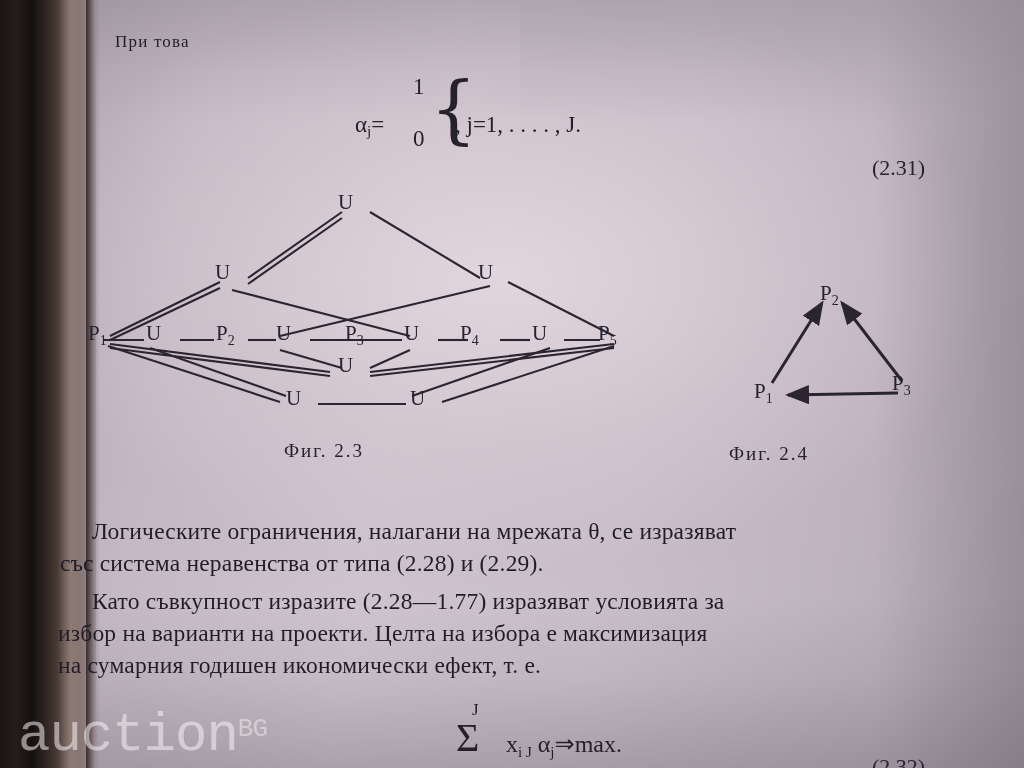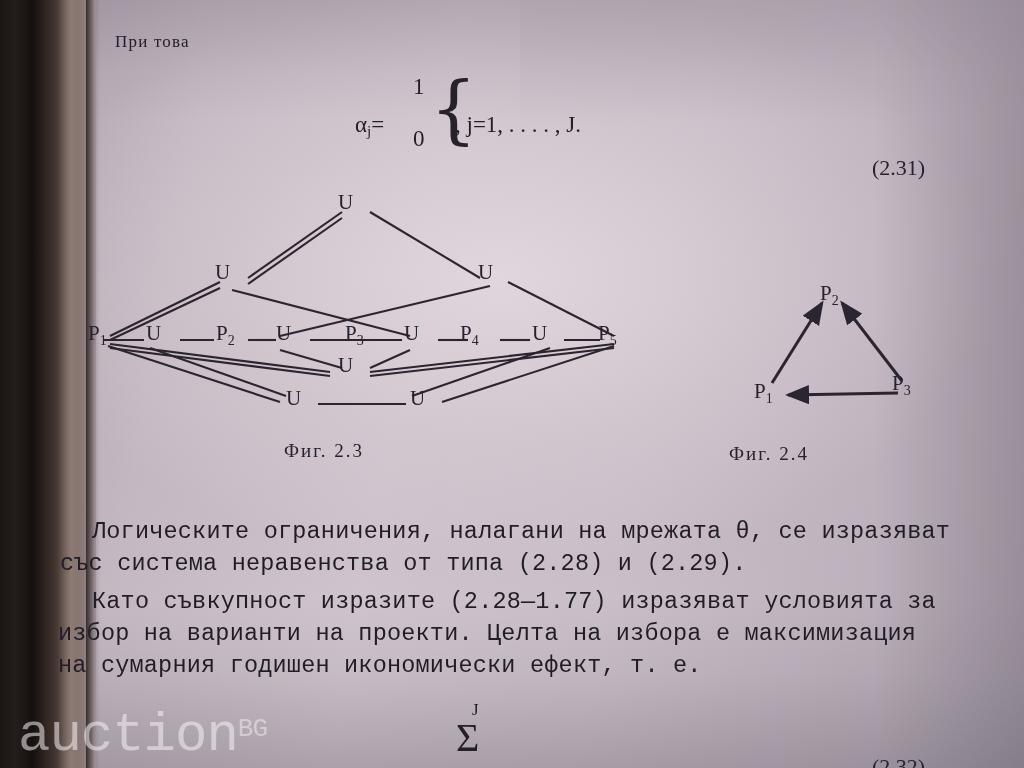--- a/index.html
+++ b/index.html
@@ -55,21 +55,20 @@
   .ink {
     position: absolute;
     color: #24202a;
     white-space: nowrap;
   }
   .txt-sm { font-size: 17px; letter-spacing: 1.2px; }
   .body-line {
     font-size: 23.5px;
     letter-spacing: 0.2px;
     color: #211d26;
-    font-family: Liberation Mono, monospace;
   }
   .eqnum { font-size: 22px; color: #262230; }
   .figcap { font-size: 19px; letter-spacing: 2px; color: #262230; }
 
   
   .f231 { left: 355px; top: 112px; font-size: 23px; }
   .f231 .sub { font-size: 15px; vertical-align: -4px; }
   .brace {
     position: absolute; left: 430px; top: 72px;
     font-size: 74px; line-height: 74px; color: #26222c;
@@ -235,19 +234,23 @@
 
   <div class="ink body-line" style="left:92px; top:518px;">Логическите ограничения, налагани на мрежата θ, се изразяват</div>
   <div class="ink body-line" style="left:60px; top:550px;">със система неравенства от типа (2.28) и (2.29).</div>
 
   <div class="ink body-line" style="left:92px; top:588px;">Като съвкупност изразите (2.28—1.77) изразяват условията за</div>
   <div class="ink body-line" style="left:58px; top:620px;">избор на варианти на проекти. Целта на избора е максимизация</div>
   <div class="ink body-line" style="left:58px; top:652px;">на сумарния годишен икономически ефект, т. е.</div>
 
   <div class="ink" style="left:472px; top:700px; font-size:17px;">J</div>
   <div class="ink" style="left:456px; top:718px; font-size:40px; line-height:40px;">Σ</div>
+  <div class="ink" style="left:506px; top:730px; font-size:24px;">
+    <span>x</span><span style="font-size:15px; vertical-align:-5px;">i J</span>
+    <span>α</span><span style="font-size:15px; vertical-align:-5px;">j</span><span>⇒</span><span>max.</span>
+  </div>
   <div class="ink eqnum" style="left:872px; top:754px;">(2.32)</div>
 
   <div class="watermark">
     <span>auction</span><span class="bg">BG</span>
   </div>
 
 </div>
 
 </body></html>

